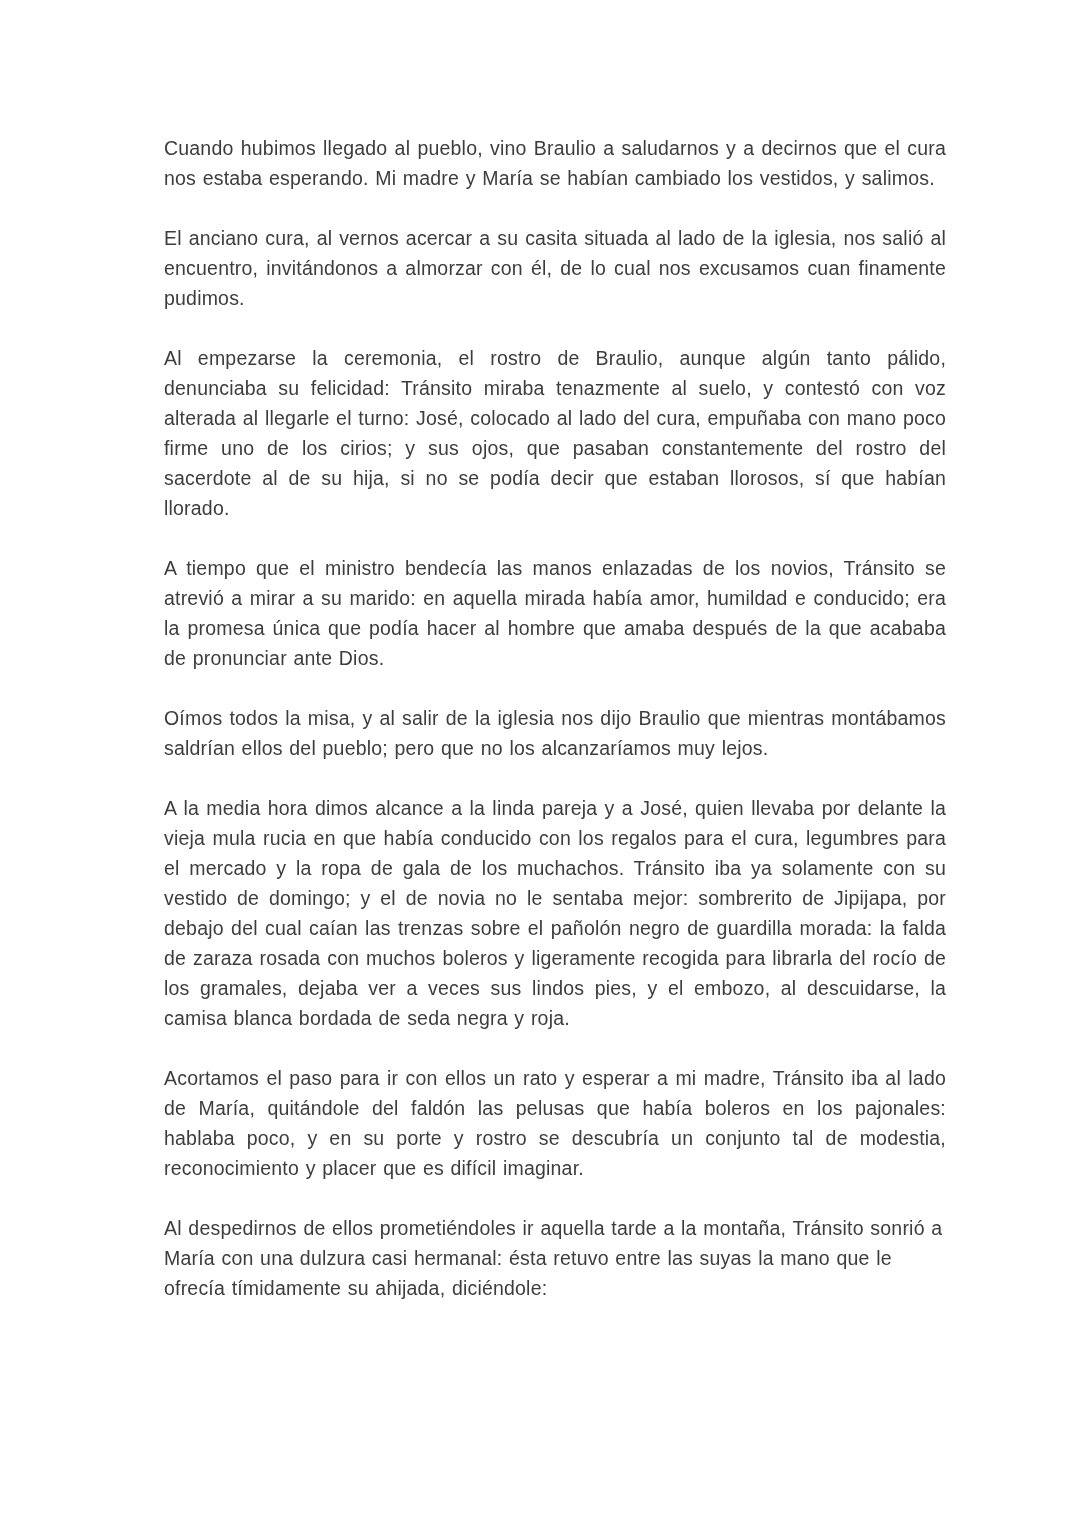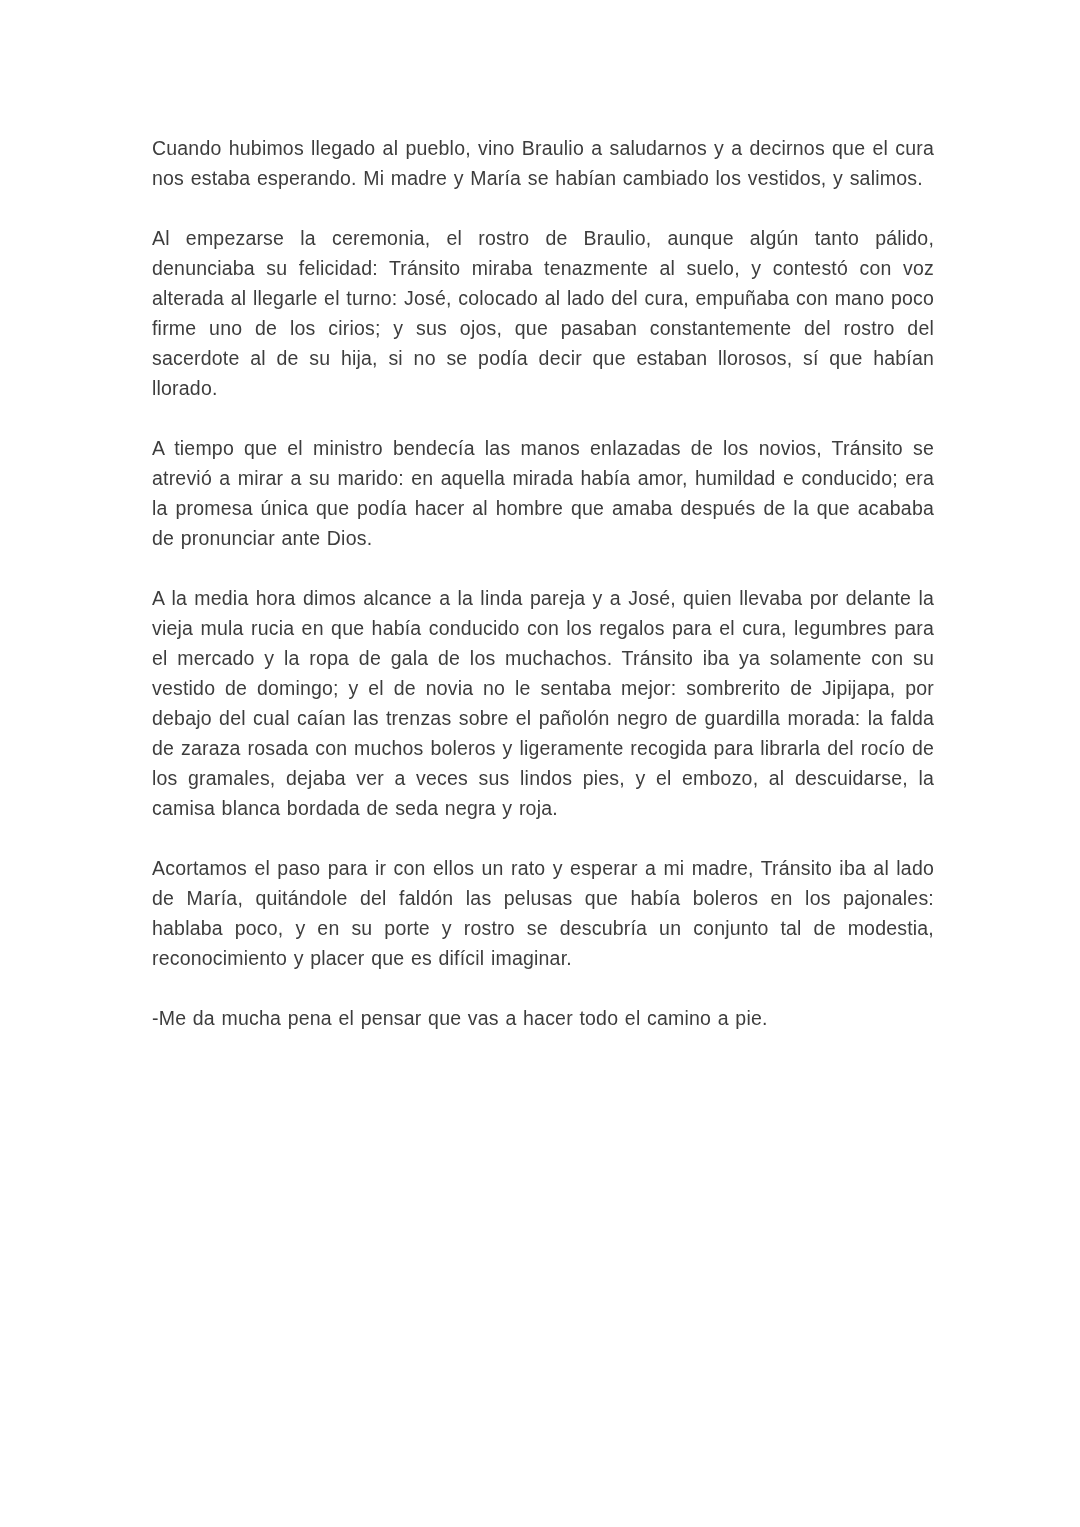--- a/index.html
+++ b/index.html
@@ -18,21 +18,21 @@
     top: 0;
     left: 0;
     width: 1080px;
     height: 1527px;
     background: #ffffff;
     box-sizing: border-box;
   }
   .text-block {
     position: absolute;
     top: 133px;
-    left: 152px;
+    left: 164px;
     width: 782px;
     color: #3d3d3d;
   }
   .text-block p {
     margin: 0 0 30px 0;
     font-size: 19.5px;
     line-height: 30px;
     text-align: justify;
     letter-spacing: 0.2px;
     word-spacing: 1px;
@@ -41,19 +41,21 @@
     text-align: left;
     margin-bottom: 0;
   }
 </style>
 </head>
 <body>
 
 <div class="page">
   <div class="text-block">
     <p>Cuando hubimos llegado al pueblo, vino Braulio a saludarnos y a decirnos que el cura nos estaba esperando. Mi madre y María se habían cambiado los vestidos, y salimos.</p>
+    <p>El anciano cura, al vernos acercar a su casita situada al lado de la iglesia, nos salió al encuentro, invitándonos a almorzar con él, de lo cual nos excusamos cuan finamente pudimos.</p>
     <p>Al empezarse la ceremonia, el rostro de Braulio, aunque algún tanto pálido, denunciaba su felicidad: Tránsito miraba tenazmente al suelo, y contestó con voz alterada al llegarle el turno: José, colocado al lado del cura, empuñaba con mano poco firme uno de los cirios; y sus ojos, que pasaban constantemente del rostro del sacerdote al de su hija, si no se podía decir que estaban llorosos, sí que habían llorado.</p>
     <p>A tiempo que el ministro bendecía las manos enlazadas de los novios, Tránsito se atrevió a mirar a su marido: en aquella mirada había amor, humildad e conducido; era la promesa única que podía hacer al hombre que amaba después de la que acababa de pronunciar ante Dios.</p>
+    <p>Oímos todos la misa, y al salir de la iglesia nos dijo Braulio que mientras montábamos saldrían ellos del pueblo; pero que no los alcanzaríamos muy lejos.</p>
     <p>A la media hora dimos alcance a la linda pareja y a José, quien llevaba por delante la vieja mula rucia en que había conducido con los regalos para el cura, legumbres para el mercado y la ropa de gala de los muchachos. Tránsito iba ya solamente con su vestido de domingo; y el de novia no le sentaba mejor: sombrerito de Jipijapa, por debajo del cual caían las trenzas sobre el pañolón negro de guardilla morada: la falda de zaraza rosada con muchos boleros y ligeramente recogida para librarla del rocío de los gramales, dejaba ver a veces sus lindos pies, y el embozo, al descuidarse, la camisa blanca bordada de seda negra y roja.</p>
     <p>Acortamos el paso para ir con ellos un rato y esperar a mi madre, Tránsito iba al lado de María, quitándole del faldón las pelusas que había boleros en los pajonales: hablaba poco, y en su porte y rostro se descubría un conjunto tal de modestia, reconocimiento y placer que es difícil imaginar.</p>
-    <p>-Me da mucha pena el pensar que vas a hacer todo el camino a pie.</p>
+    <p>Al despedirnos de ellos prometiéndoles ir aquella tarde a la montaña, Tránsito sonrió a María con una dulzura casi hermanal: ésta retuvo entre las suyas la mano que le ofrecía tímidamente su ahijada, diciéndole:</p>
   </div>
 </div>
 
 </body></html>

